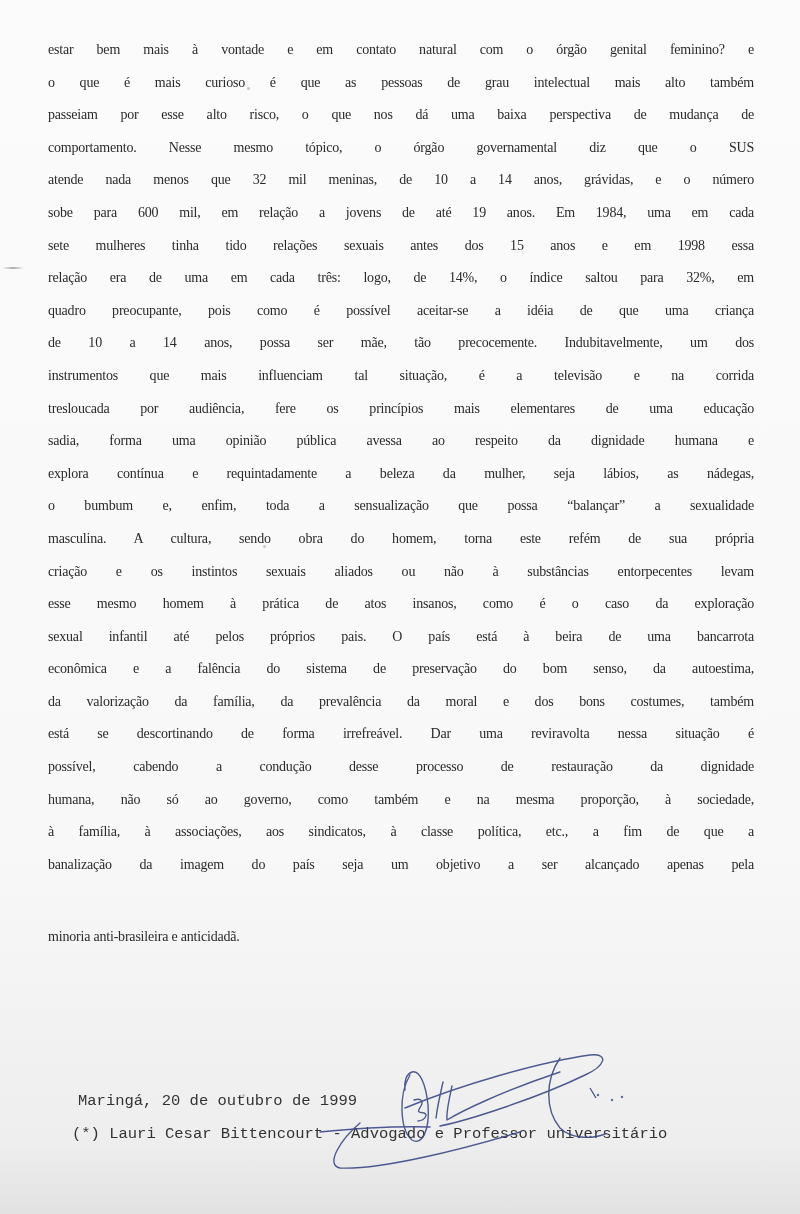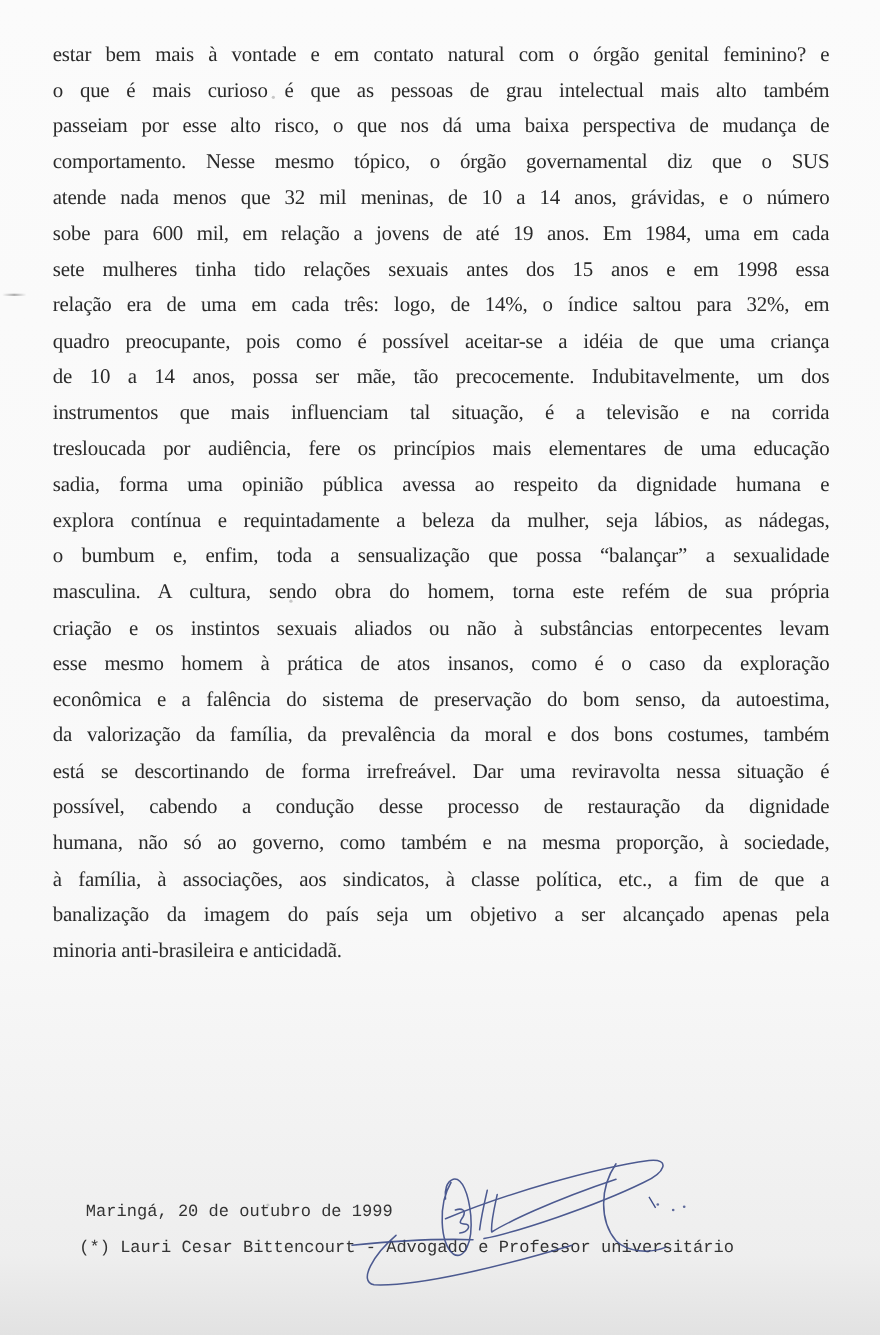--- a/index.html
+++ b/index.html
@@ -23,39 +23,40 @@
     .body-text {
       position: absolute;
       left: 48px;
       top: 34px;
       width: 706px;
     }
     .line {
       display: block;
       height: 32.6px;
       line-height: 32.6px;
-      font-size: 19px;
+      font-size: 14px;
       text-align: justify;
       text-align-last: justify;
       white-space: nowrap;
       letter-spacing: -0.2px;
       word-spacing: 0px;
     }
     .line.last {
       text-align-last: left;
     }
     .line > span {
       display: inline-block;
       width: 100%;
       white-space: normal;
       text-align: justify;
       text-align-last: justify;
     }
     .line.last > span {
       text-align-last: left;
+      margin-top: 40px;
     }
     .footer {
       position: absolute;
       font-family: Liberation Mono, monospace;
       font-size: 15.5px;
       color: #333;
       white-space: nowrap;
     }
     .footer-date {
       left: 78px;
@@ -105,20 +106,21 @@
     <div class="line"><span>quadro preocupante, pois como é possível aceitar-se a idéia de que uma criança</span></div>
     <div class="line"><span>de 10 a 14 anos, possa ser mãe, tão precocemente. Indubitavelmente, um dos</span></div>
     <div class="line"><span>instrumentos que mais influenciam tal situação, é a televisão e na corrida</span></div>
     <div class="line"><span>tresloucada por audiência, fere os princípios mais elementares de uma educação</span></div>
     <div class="line"><span>sadia, forma uma opinião pública avessa ao respeito da dignidade humana e</span></div>
     <div class="line"><span>explora contínua e requintadamente a beleza da mulher, seja lábios, as nádegas,</span></div>
     <div class="line"><span>o bumbum e, enfim, toda a sensualização que possa “balançar” a sexualidade</span></div>
     <div class="line"><span>masculina. A cultura, sendo obra do homem, torna este refém de sua própria</span></div>
     <div class="line"><span>criação e os instintos sexuais aliados ou não à substâncias entorpecentes levam</span></div>
     <div class="line"><span>esse mesmo homem à prática de atos insanos, como é o caso da exploração</span></div>
+    <div class="line"><span>sexual infantil até pelos próprios pais. O país está à beira de uma bancarrota</span></div>
     <div class="line"><span>econômica e a falência do sistema de preservação do bom senso, da autoestima,</span></div>
     <div class="line"><span>da valorização da família, da prevalência da moral e dos bons costumes, também</span></div>
     <div class="line"><span>está se descortinando de forma irrefreável. Dar uma reviravolta nessa situação é</span></div>
     <div class="line"><span>possível, cabendo a condução desse processo de restauração da dignidade</span></div>
     <div class="line"><span>humana, não só ao governo, como também e na mesma proporção, à sociedade,</span></div>
     <div class="line"><span>à família, à associações, aos sindicatos, à classe política, etc., a fim de que a</span></div>
     <div class="line"><span>banalização da imagem do país seja um objetivo a ser alcançado apenas pela</span></div>
     <div class="line last"><span>minoria anti-brasileira e anticidadã.</span></div>
   </div>
 

